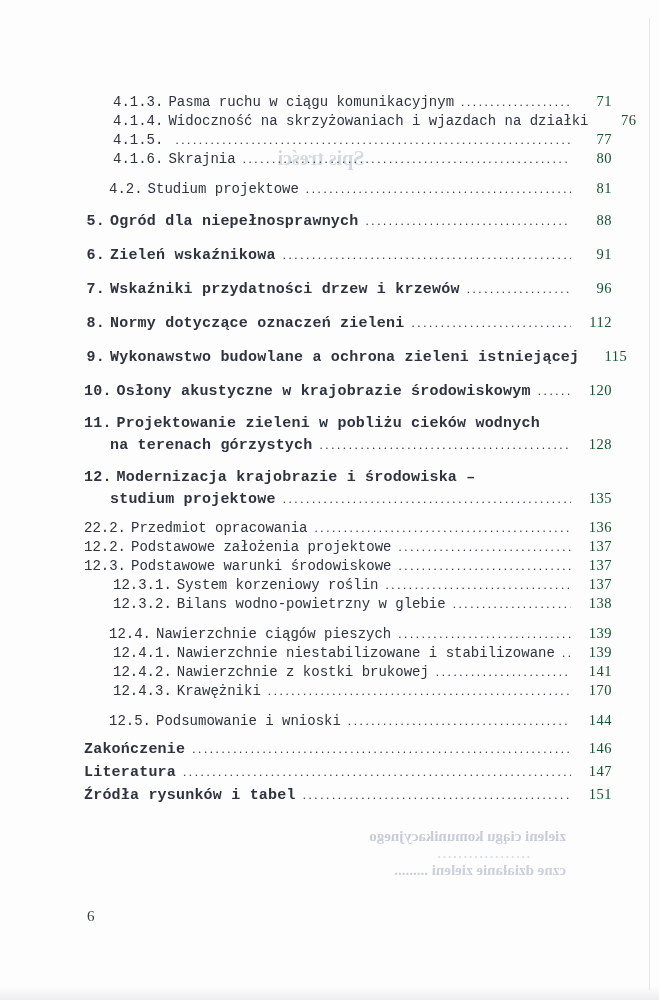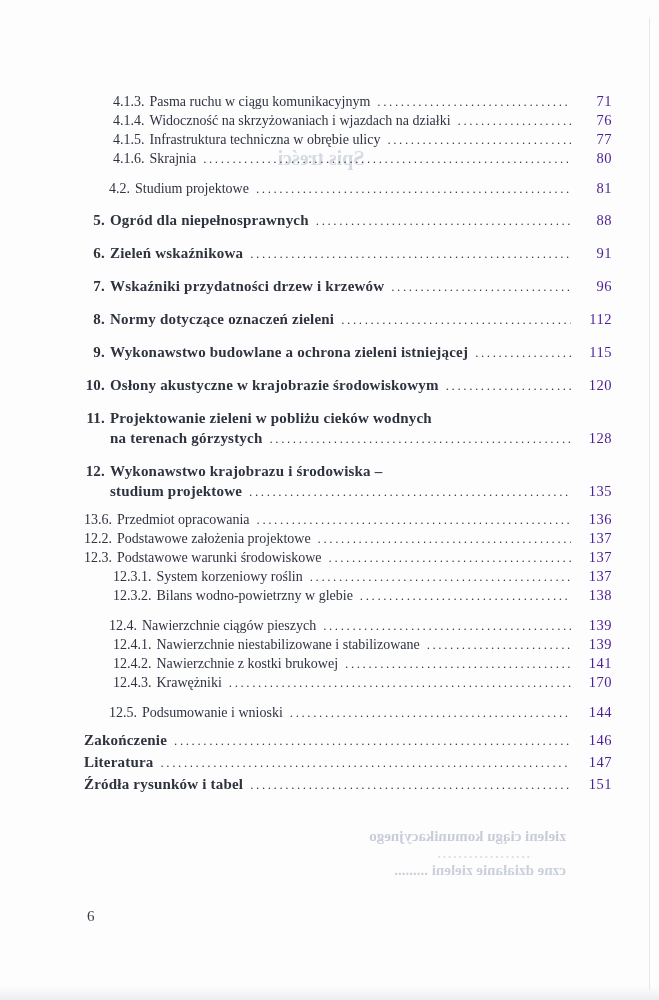--- a/index.html
+++ b/index.html
@@ -26,21 +26,21 @@
     position:absolute; left:649px; top:18px; bottom:10px; width:1px;
     background:rgba(168,174,190,0.28);
   }
 
   .toc {
     position:absolute; left:84px; top:92px; width:528px;
     font-size:14px; line-height:18px;
   }
   .entry .row { display:flex; align-items:baseline; }
   .num { white-space:pre; margin-right:5px; }
-  .t, .num { white-space:nowrap; }
+  .t, .num { white-space:nowrap;font-family:Liberation Mono, monospace; }
 
   
   .entry.sub .row { padding-left:29px; }
   .entry.chapter .num { min-width:21px; text-align:right; }
   .entry .row.cont { padding-left:26px; }
 
   
   .entry.chapter, .entry.back {
     font-weight:700; font-size:15px; line-height:20px;
     letter-spacing:0.2px;
@@ -57,21 +57,21 @@
     margin:0 7px 0 7px;
     font-weight:400; font-size:13px; letter-spacing:2.6px;
     color:#383c48;
   }
   .dots::after {
     content:"........................................................................................................................................";
   }
   .pg {
     min-width:34px; text-align:right;
     font-weight:400; font-size:14.5px; letter-spacing:0.5px;
-    color:#4c1d95;
+    color:#14532d;
   }
 
   
   .folio {
     position:absolute; left:87px; top:908px;
     font-size:15px; color:#3a3e49;
   }
 
   
   .ghost {
@@ -112,21 +112,20 @@
         <div class="row">
           <span class="num">4.1.4.</span>
           <span class="t">Widoczność na skrzyżowaniach i wjazdach na działki</span>
           <span class="dots"></span>
           <span class="pg">76</span>
         </div>
       </div>
       <div class="entry sub">
         <div class="row">
           <span class="num">4.1.5.</span>
-          <span class="t">Infrastruktura techniczna w obrębie ulicy</span>
           <span class="dots"></span>
           <span class="pg">77</span>
         </div>
       </div>
       <div class="entry sub">
         <div class="row">
           <span class="num">4.1.6.</span>
           <span class="t">Skrajnia</span>
           <span class="dots"></span>
           <span class="pg">80</span>
@@ -195,31 +194,31 @@
         </div>
         <div class="row cont">
           <span class="t">na terenach górzystych</span>
           <span class="dots"></span>
           <span class="pg">128</span>
         </div>
       </div>
       <div class="entry chapter">
         <div class="row">
           <span class="num">12.</span>
-          <span class="t">Wykonawstwo krajobrazu i środowiska –</span>
+          <span class="t">Modernizacja krajobrazie i środowiska –</span>
         </div>
         <div class="row cont">
           <span class="t">studium projektowe</span>
           <span class="dots"></span>
           <span class="pg">135</span>
         </div>
       </div>
       <div class="entry section after-chapter">
         <div class="row">
-          <span class="num">13.6.</span>
+          <span class="num">22.2.</span>
           <span class="t">Przedmiot opracowania</span>
           <span class="dots"></span>
           <span class="pg">136</span>
         </div>
       </div>
       <div class="entry section">
         <div class="row">
           <span class="num">12.2.</span>
           <span class="t">Podstawowe założenia projektowe</span>
           <span class="dots"></span>

